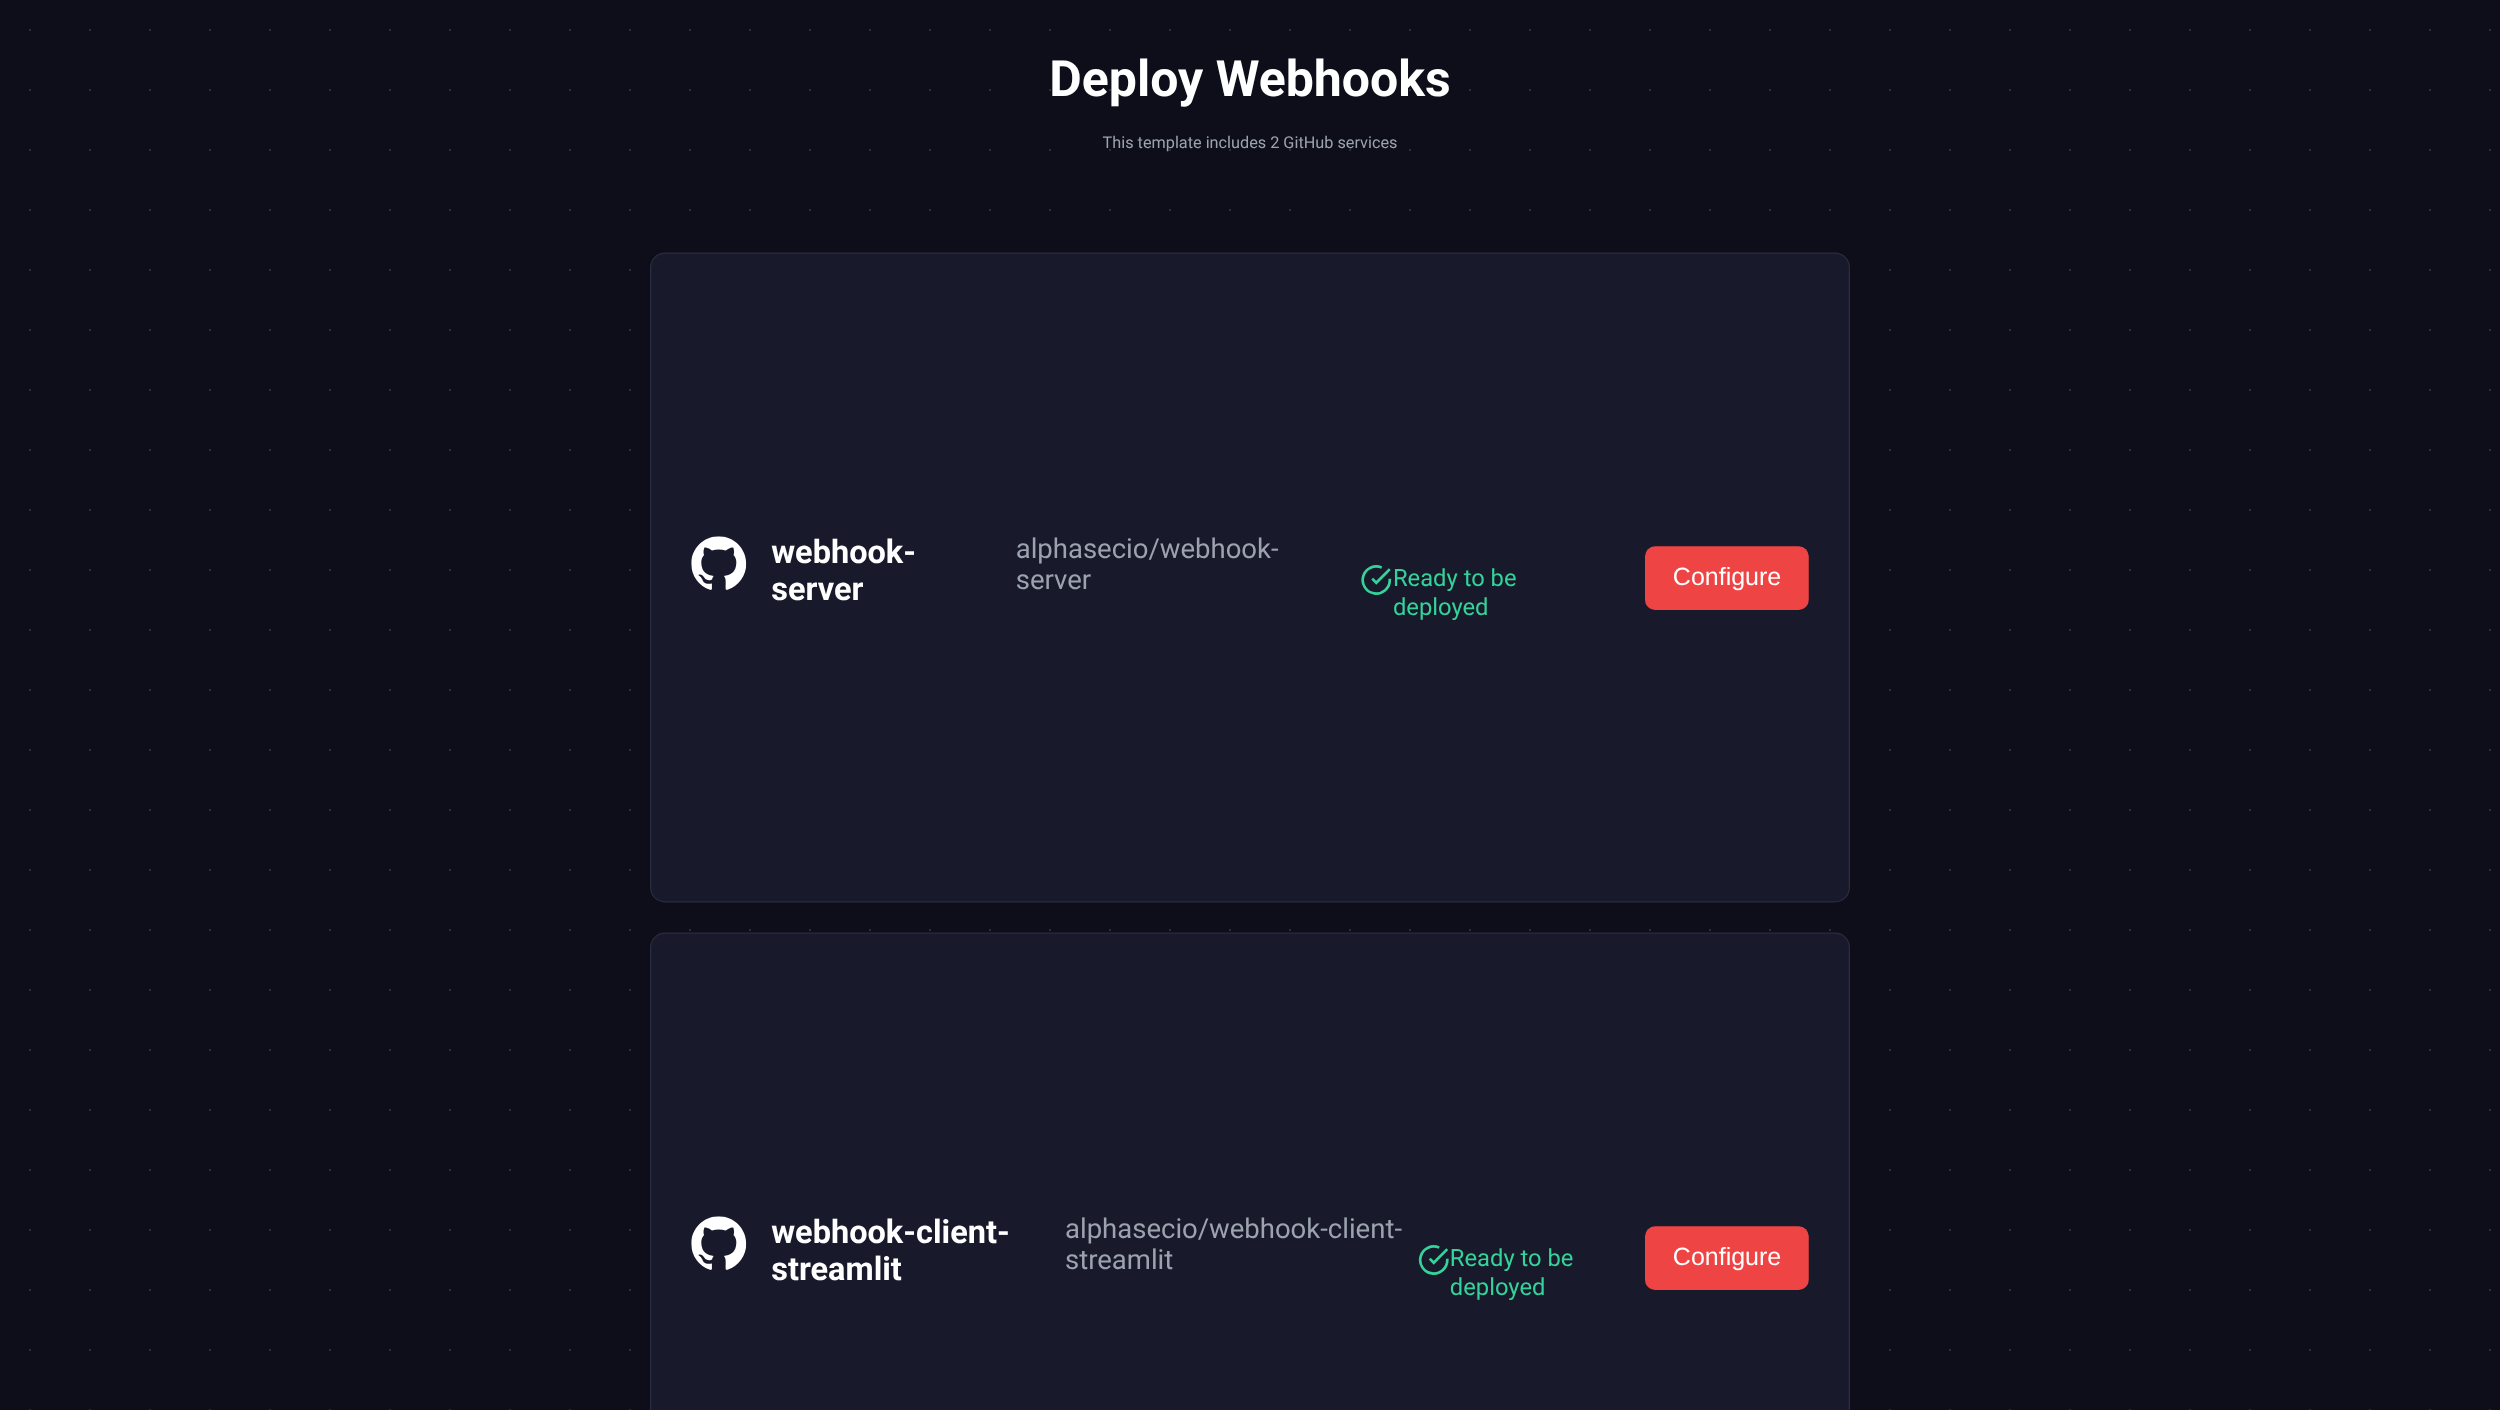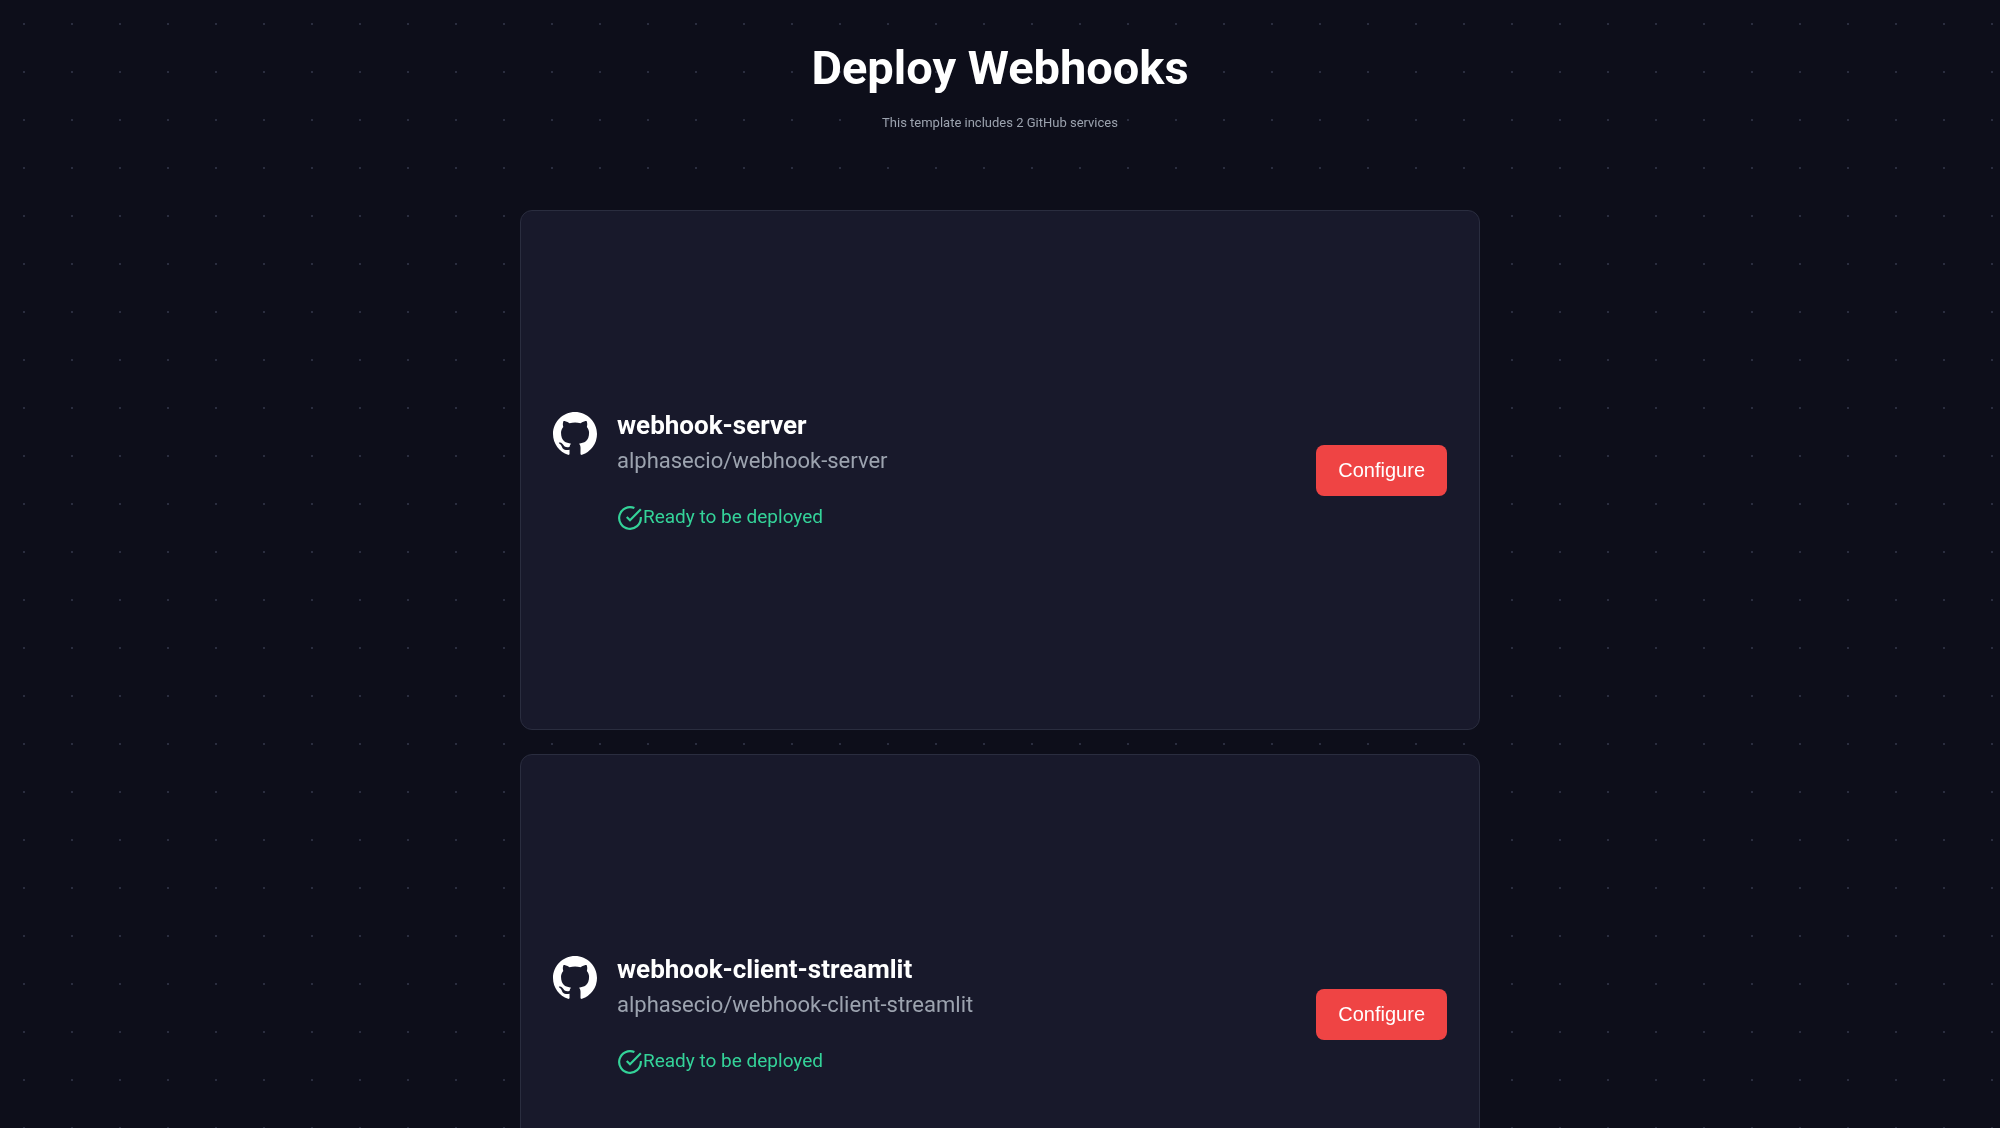--- a/index.html
+++ b/index.html
@@ -32,21 +32,21 @@
 
     .container {
       position: relative;
       z-index: 1;
       max-width: 1000px;
       margin: 0 auto;
       padding: 40px 20px;
     }
 
     .page-title {
-      font-size: 47px;
+      font-size: 40px;
       font-weight: 700;
       text-align: center;
       margin-bottom: 20px;
       color: #ffffff;
     }
 
     .page-subtitle {
       font-size: 13px;
       text-align: center;
       color: #9ca3af;
@@ -90,21 +90,21 @@
     }
 
     .github-icon svg {
       width: 44px;
       height: 44px;
       fill: #ffffff;
     }
 
     .service-info {
       display: flex;
-      flex-direction: column;
+      flex-direction: row;
       gap: 8px;
     }
 
     .service-name {
       font-size: 26px;
       font-weight: 700;
       color: #ffffff;
     }
 
     .service-repo {

